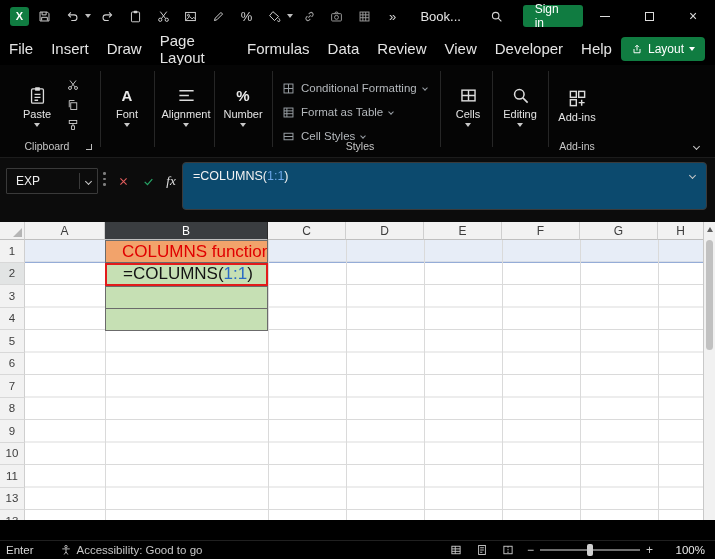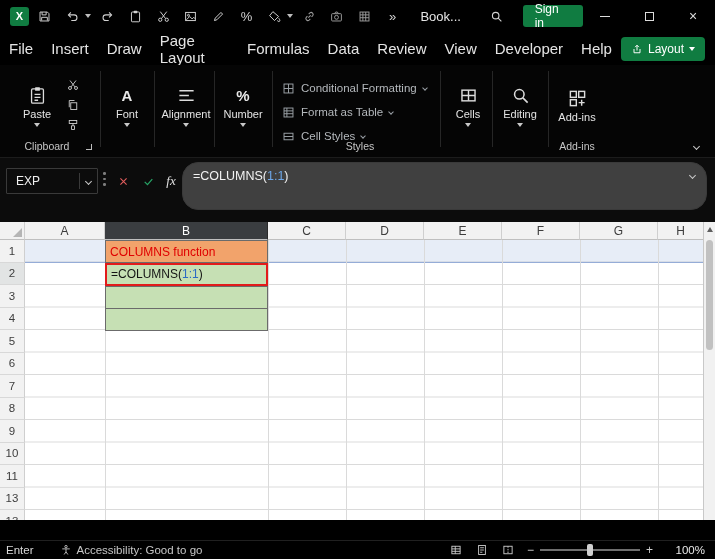--- a/index.html
+++ b/index.html
@@ -53,38 +53,38 @@
   .formulabar{top:158px;left:0;width:715px;height:64px;background:#0c0c0c}
   .namebox{position:absolute;left:6px;top:10px;width:92px;height:26px;border:1px solid #3a3a3a;border-radius:1px;display:flex;align-items:center}
   .namebox .nb-val{font-size:12px;color:#f0f0f0;padding-left:9px;flex:1}
   .nb-div{width:1px;height:16px;background:#3a3a3a}
   .nb-chev{width:17px;display:flex;justify-content:center;color:#c9c9c9}
   .fb-dots{position:absolute;left:103px;top:14px;display:flex;flex-direction:column;gap:3px}
   .fb-dots i{width:2.5px;height:2.5px;border-radius:50%;background:#7d7d7d}
   .fbtn{position:absolute;top:10px;width:22px;height:26px;display:flex;align-items:center;justify-content:center}
   .fbtn svg{width:11px;height:11px}
   .fx{font-size:13px;font-style:italic;color:#e0e0e0;font-family:"Liberation Serif",serif}
-  .formulabox{position:absolute;left:182px;top:4px;width:525px;height:48px;background:#404040;border:1px solid #3a3a3a;border-radius:16px}
+  .formulabox{position:absolute;left:182px;top:4px;width:525px;height:48px;background:#0c4a6e;border:1px solid #3a3a3a;border-radius:4px}
   .formulatext{position:absolute;left:10px;top:6px;font-size:12.5px;color:#f2f2f2;white-space:nowrap}
   .formulatext .ref{color:#6ca6e8}
   .fb-expand{position:absolute;right:11px;top:10px;color:#c9c9c9}
   
   .grid{top:222px;left:0;width:715px;height:298px;background:#fff;color:#3d3d3d}
   .gh-row{position:absolute;top:0;left:0;height:18px;display:flex}
   .gh{height:18px;background:#F2F2F2;border-right:1px solid #CFCFCF;border-bottom:1px solid #BFBFBF;display:flex;align-items:center;justify-content:center;font-size:12px;color:#3d3d3d}
   .gh.selcol{background:#3A3D40;color:#fff;border-right-color:#2a2a2a}
   .corner{width:25px;position:relative}
   .corner i{position:absolute;right:2px;bottom:2px;width:0;height:0;border-left:9px solid transparent;border-bottom:9px solid #b5b5b5}
   .rowheads{position:absolute;top:18px;left:0;width:25px;height:280px;overflow:hidden}
   .rh{width:25px;height:22.5px;background:#F2F2F2;border-right:1px solid #CFCFCF;border-bottom:1px solid #D8D8D8;display:flex;align-items:center;justify-content:center;font-size:11.5px;color:#3d3d3d}
   .rh.selrow{background:#E2E4E4}
   .rowsarea{position:absolute;top:18px;left:25px;width:678px;height:280px;overflow:hidden;background-image:linear-gradient(to top,#DADADA 1px,transparent 1px);background-size:100% 22.5px}
   .vline{position:absolute;top:0;width:1px;height:280px;background:#DADADA}
   .row1tint{position:absolute;left:0;top:0;width:678px;height:22.5px;background:rgba(68,114,196,0.13);border-bottom:1px solid rgba(68,114,196,0.45)}
-  .cell{position:absolute;display:flex;align-items:center;font-size:12px;padding-left:4px;white-space:nowrap;overflow:hidden}
+  .cell{position:absolute;display:flex;align-items:center;font-size:17px;padding-left:16px;white-space:nowrap;overflow:hidden}
   .cell-b1{left:80px;top:0;width:163px;height:23px;background:#F2A36B;border:1px solid #6b6b6b;color:#E00000}
   .cell-b2{left:80px;top:22.5px;width:163px;height:23.5px;background:#C6E0B4;border:2px solid #E21B1B;color:#141414}
   .cell-b2 .ref{color:#2B6BC4}
   .cell-b3{left:80px;top:45.5px;width:163px;height:23px;background:#C6E0B4;border:1px solid #6b6b6b}
   .cell-b4{left:80px;top:68px;width:163px;height:23px;background:#C6E0B4;border:1px solid #6b6b6b}
   .vscroll{position:absolute;left:703px;top:0;width:12px;height:298px;background:#F1F1F1;border-left:1px solid #C8C8C8}
   .vscroll .up{position:absolute;top:5px;left:3px;width:0;height:0;border-left:3.5px solid transparent;border-right:3.5px solid transparent;border-bottom:5px solid #5f5f5f}
   .vscroll .thumb{position:absolute;top:18px;left:2px;width:7px;height:110px;background:#C1C1C1;border-radius:4px}
   
   .sheetbar{top:543px;left:0;width:640px;height:20px;background:#0a0a0a;display:flex;align-items:flex-end}

